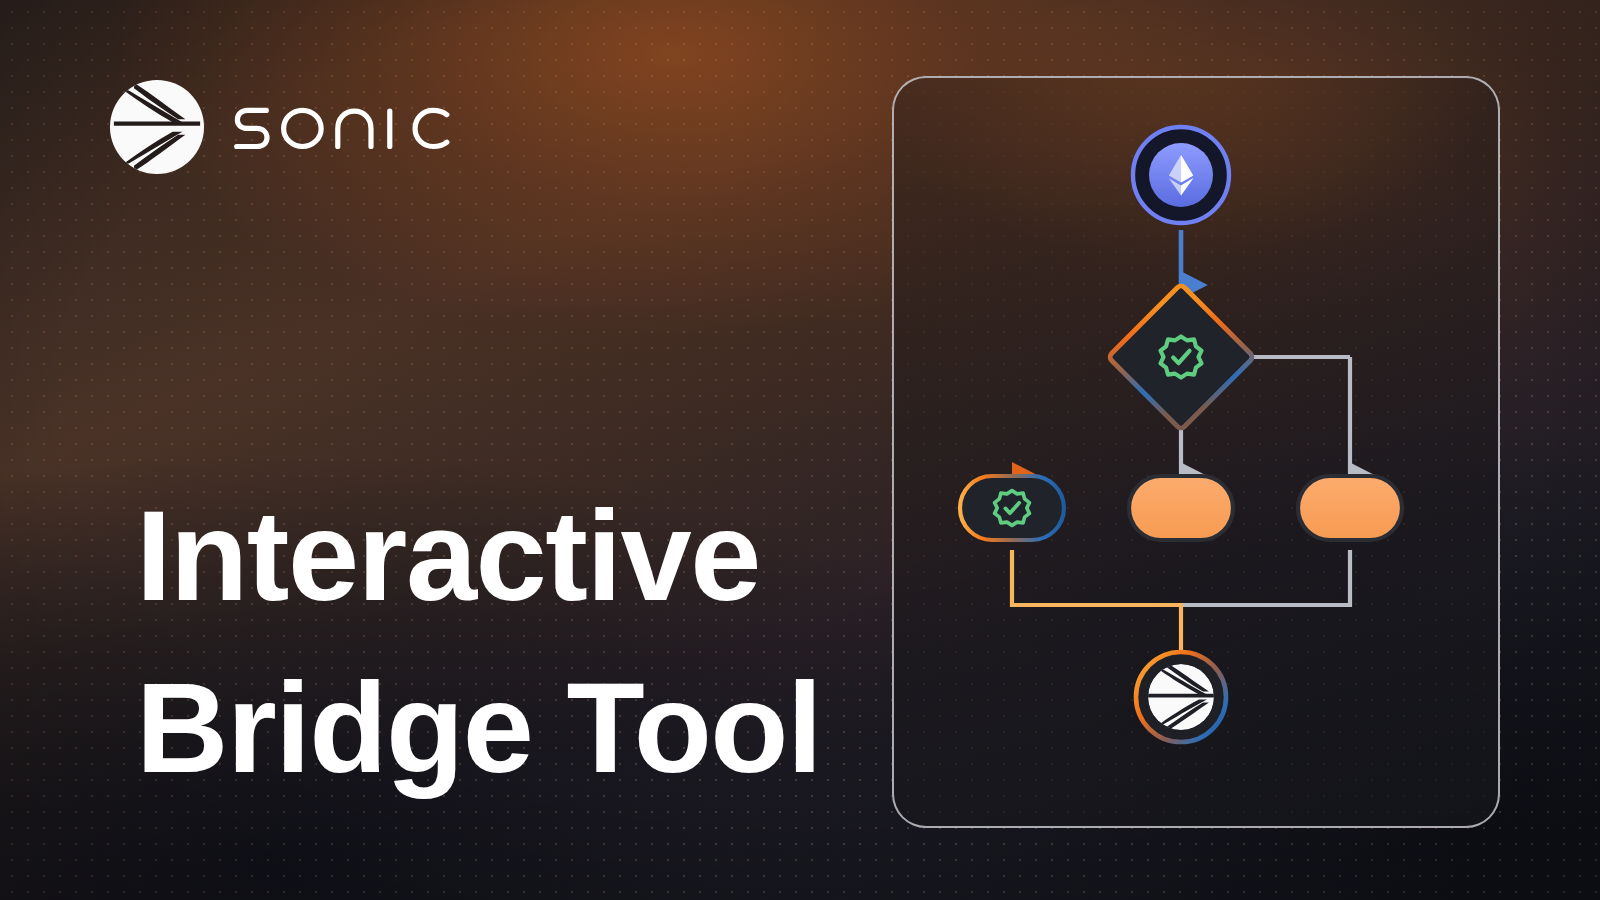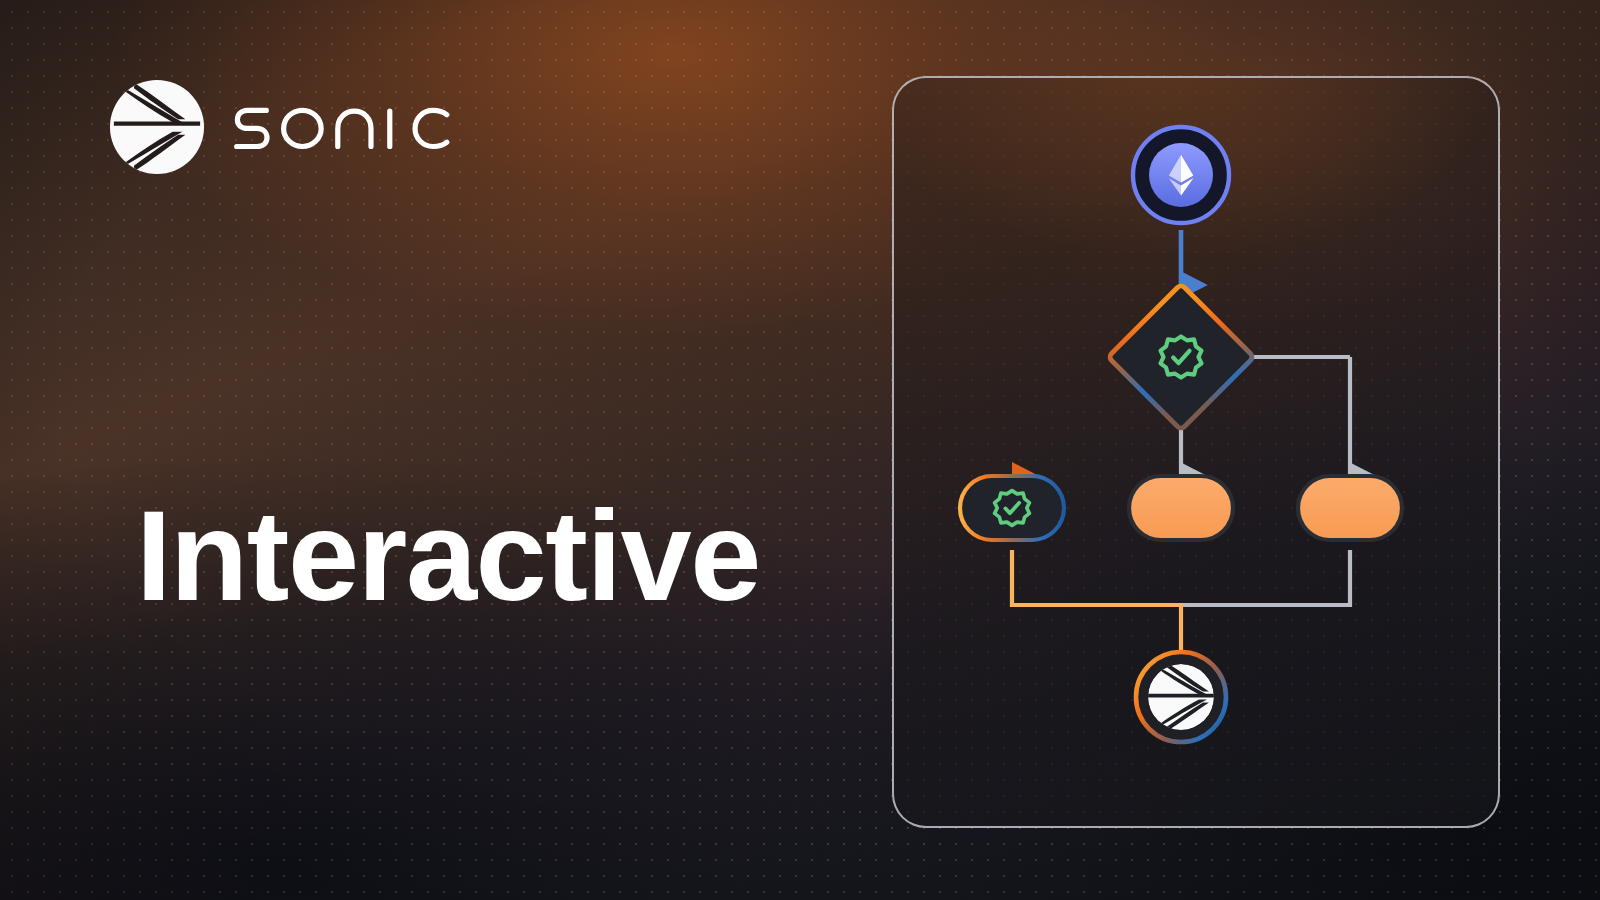--- a/index.html
+++ b/index.html
@@ -167,20 +167,21 @@
 
         <path d="M 224 14 L 224 63"></path>
 
         <path d="M 303 19 C 298 15 291 13 284 13 C 270 13 259 24 259 38 C 259 52 270 63 284 63 C 291 63 298 61 303 57"></path>
       </g>
     </svg>
   </div>
 
   <div class="headline">
     <span class="ln">Interactive</span>
+    <span class="ln">Bridge Tool</span>
   </div>
 
   <div class="card">
     <div class="card-inner-glow"></div>
 
     <div class="flow">
       <svg viewBox="0 0 604 748" preserveAspectRatio="none">
         <defs>
 
           <linearGradient id="gradOB" x1="0" y1="0" x2="1" y2="0">

